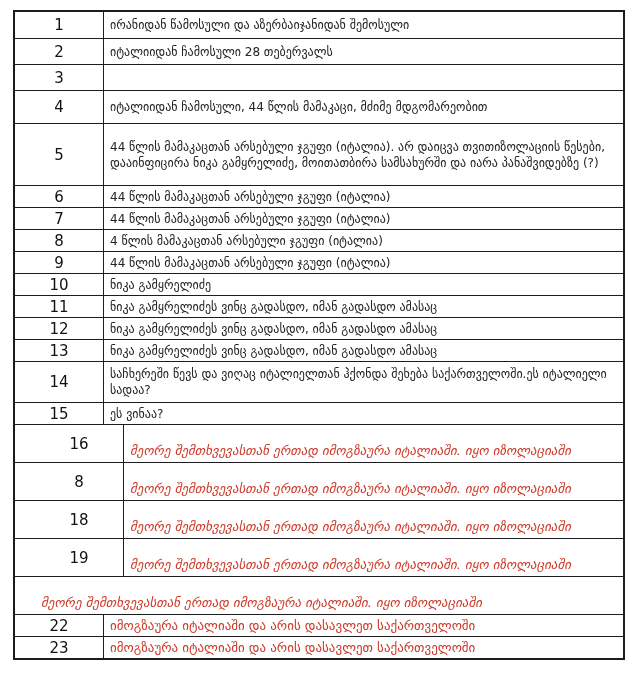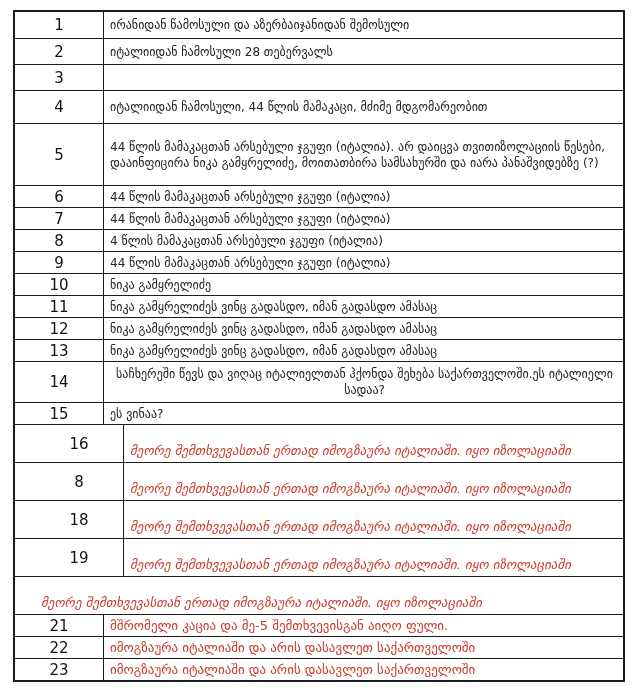--- a/index.html
+++ b/index.html
@@ -23,21 +23,21 @@
   .td.txt{
     flex:1;display:flex;align-items:center;
     padding:2px 4px 2px 6px;
     font-size:12px;line-height:16px;color:#242424;
   }
   
   .r-s1{height:26px;}   
   .r-m {height:33px;}   
   .r-xl{height:62px;}   
   .r-s {height:22px;}   
-  .r-l {height:41px;text-align:center;}   
+  .r-l {height:41px;}   
   .r-tall{height:38px;padding-left:20px;} 
   .r-tall .txt{align-items:flex-end;padding-bottom:3px;font-style:italic;}
   .red .txt{color:var(--red,#cc3b2b);font-size:13px;}
 </style>
 </head>
 <body>
 
 <div class="table">
 
   <div class="tr r-s1">
@@ -131,24 +131,20 @@
 
   <div class="tr r-tall red">
     <div class="td num">19</div>
     <div class="td txt">მეორე შემთხვევასთან ერთად იმოგზაურა იტალიაში. იყო იზოლაციაში</div>
   </div>
 
   <div class="tr r-tall red">
     <div class="td txt">მეორე შემთხვევასთან ერთად იმოგზაურა იტალიაში. იყო იზოლაციაში</div>
   </div>
 
-  <div class="tr r-s red">
-    <div class="td num">21</div>
-    <div class="td txt">მშრომელი კაცია და მე-5 შემთხვევისგან აიღო ფული.</div>
-  </div>
 
   <div class="tr r-s red">
     <div class="td num">22</div>
     <div class="td txt">იმოგზაურა იტალიაში და არის დასავლეთ საქართველოში</div>
   </div>
 
   <div class="tr r-s red">
     <div class="td num">23</div>
     <div class="td txt">იმოგზაურა იტალიაში და არის დასავლეთ საქართველოში</div>
   </div>

